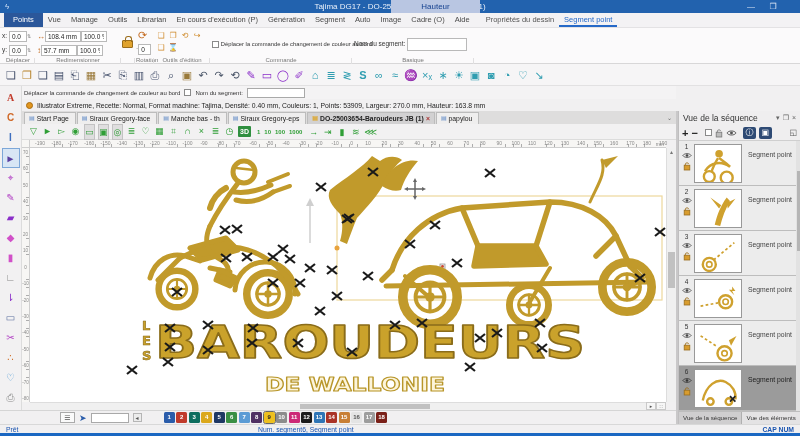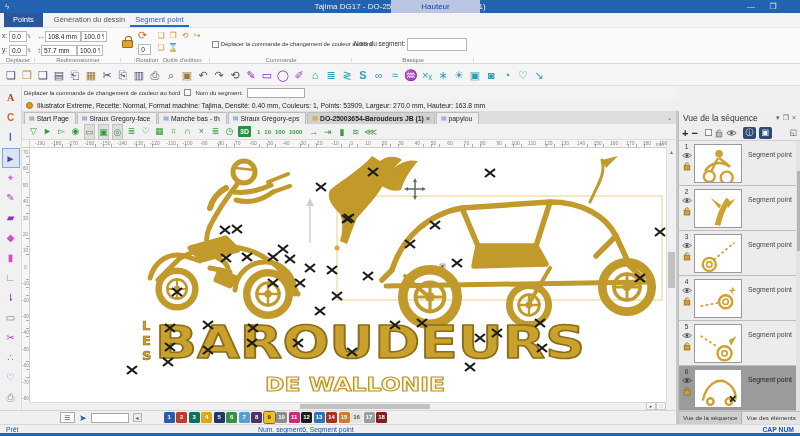--- a/index.html
+++ b/index.html
@@ -131,22 +131,36 @@
 <div class="abs titlebar">
   <span class="qa">ϟ</span>
   <span class="ttl">Tajima DG17 - DO-25003654-Baroudeurs JB (1)</span>
   <span class="winbtn" style="right:42px">—</span>
   <span class="winbtn" style="right:20px">❒</span>
 </div>
 <div class="abs dessin-chip">Hauteur</div>
 
 <div class="abs ribbon-tabs">
   <span class="file-tab">Points</span>
+  <span style="display:flex">
+
+  <span class="rtab">Vue</span>
+      <span class="rtab">Manage</span>
+      <span class="rtab">Outils</span>
+      <span class="rtab">Librarian</span>
+      <span class="rtab">En cours d'exécution (P)</span>
+      <span class="rtab">Génération</span>
+      <span class="rtab">Segment</span>
+      <span class="rtab">Auto</span>
+      <span class="rtab">Image</span>
+      <span class="rtab">Cadre (O)</span>
+      <span class="rtab">Aide</span>
+    </span>
   <span class="ctx-gap"></span>
-  <span class="ctx-tab">Génération du dessin</span>
+  <span class="ctx-tab">Propriétés du dessin</span>
   <span class="ctx-tab active">Segment point</span>
 </div>
 
 <div class="abs ribbon-body">
 
   <div class="rgroup" style="left:2px;width:32px">
     <div class="rrow" style="top:3px"><span>x:</span> <input class="rfield" style="width: 18px;" value="0.0"><span style="color:#888;font-size:5px">⇅</span></div>
     <div class="rrow" style="top:17px"><span>y:</span> <input class="rfield" style="width: 18px;" value="0.0"><span style="color:#888;font-size:5px">⇅</span></div>
     <div class="glabel">Déplacer</div>
   </div>

